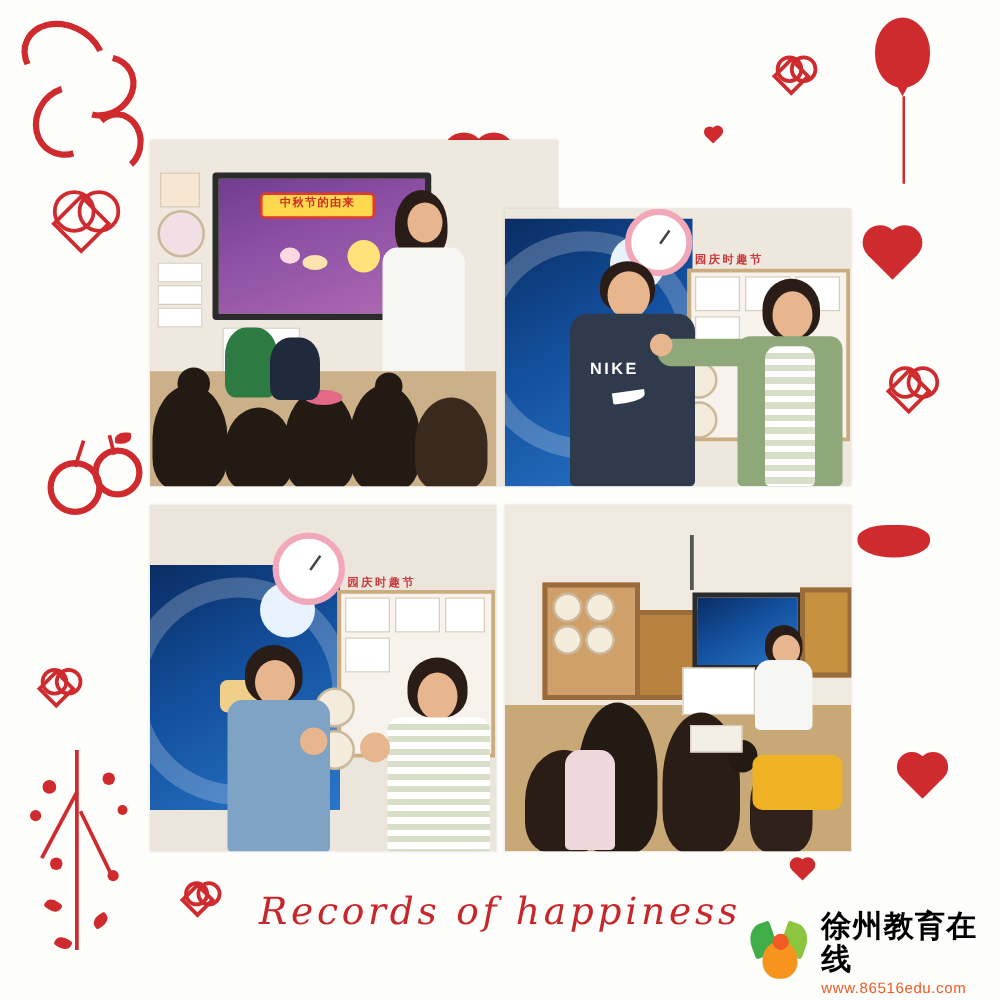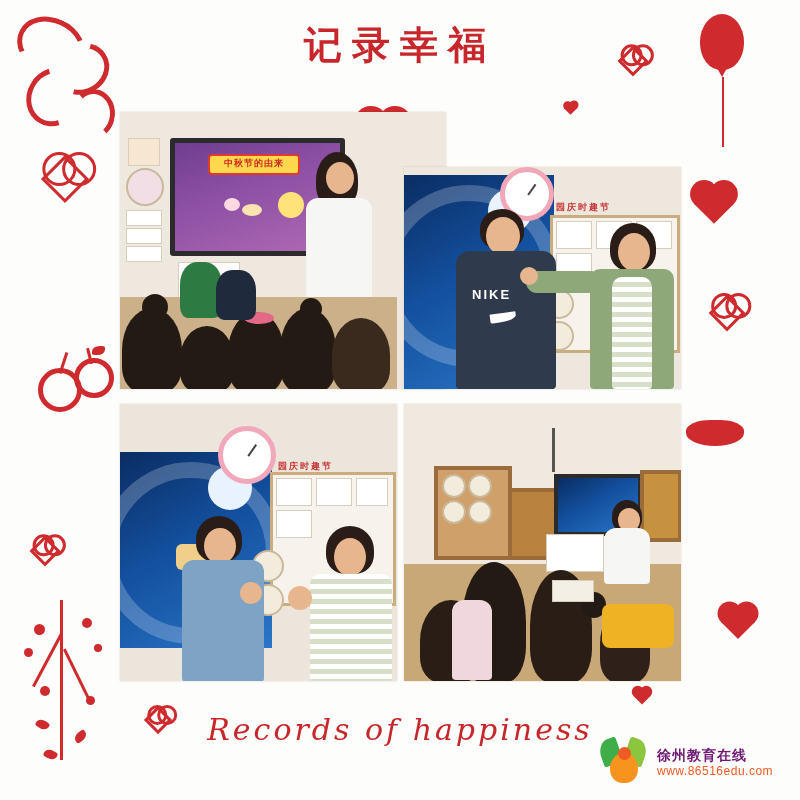--- a/index.html
+++ b/index.html
@@ -271,23 +271,23 @@
   .logo-head {
     position: absolute;
     left: 20px; top: 10px;
     width: 13px; height: 13px;
     border-radius: 50%;
     background: #f15a24;
   }
   .logo-text { margin-left: 7px; line-height: 1.1; }
   .logo-cn {
     font-family: Liberation Sans, sans-serif;
-    font-size: 14px;
+    font-size: 24px;
     font-weight: bold;
-    color: #701a75;
+    color: #000000;
     letter-spacing: 1px;
   }
   .logo-url {
     font-family: "Liberation Sans", sans-serif;
     font-size: 12px;
     color: #f15a24;
     letter-spacing: 0.5px;
     margin-top: 2px;
   }
 </style>
@@ -346,21 +346,20 @@
     <div class="dot" style="left:0px;top:48px;width:9px;height:9px;"></div>
     <div class="dot" style="left:58px;top:18px;width:10px;height:10px;"></div>
     <div class="dot" style="left:70px;top:44px;width:8px;height:8px;"></div>
     <div class="dot" style="left:16px;top:86px;width:10px;height:10px;"></div>
     <div class="dot" style="left:62px;top:96px;width:9px;height:9px;"></div>
     <div class="leaf" style="left:12px;top:120px;transform:rotate(35deg);"></div>
     <div class="leaf" style="left:50px;top:132px;transform:rotate(-35deg);"></div>
     <div class="leaf" style="left:20px;top:150px;transform:rotate(30deg);"></div>
   </div>
 
-  <div class="title-cn">记录幸福</div>
 
   <div class="photo" id="photo-tl">
     <div class="ph-inner">
       <div class="wall" style="background:#efe8de;"></div>
 
       <div class="screen-purple" style="left:50px;top:26px;width:165px;height:108px;"></div>
       <div class="ppt-banner" style="left:88px;top:42px;width:88px;height:17px;">中秋节的由来</div>
       <div class="moon" style="left:158px;top:80px;width:26px;height:26px;background:#ffe27a;"></div>
       <div class="dot" style="left:104px;top:86px;width:16px;height:13px;background:#ffd9e2;border-radius:50%;"></div>
       <div class="dot" style="left:122px;top:92px;width:20px;height:12px;background:#fbe3b0;border-radius:50%;"></div>

